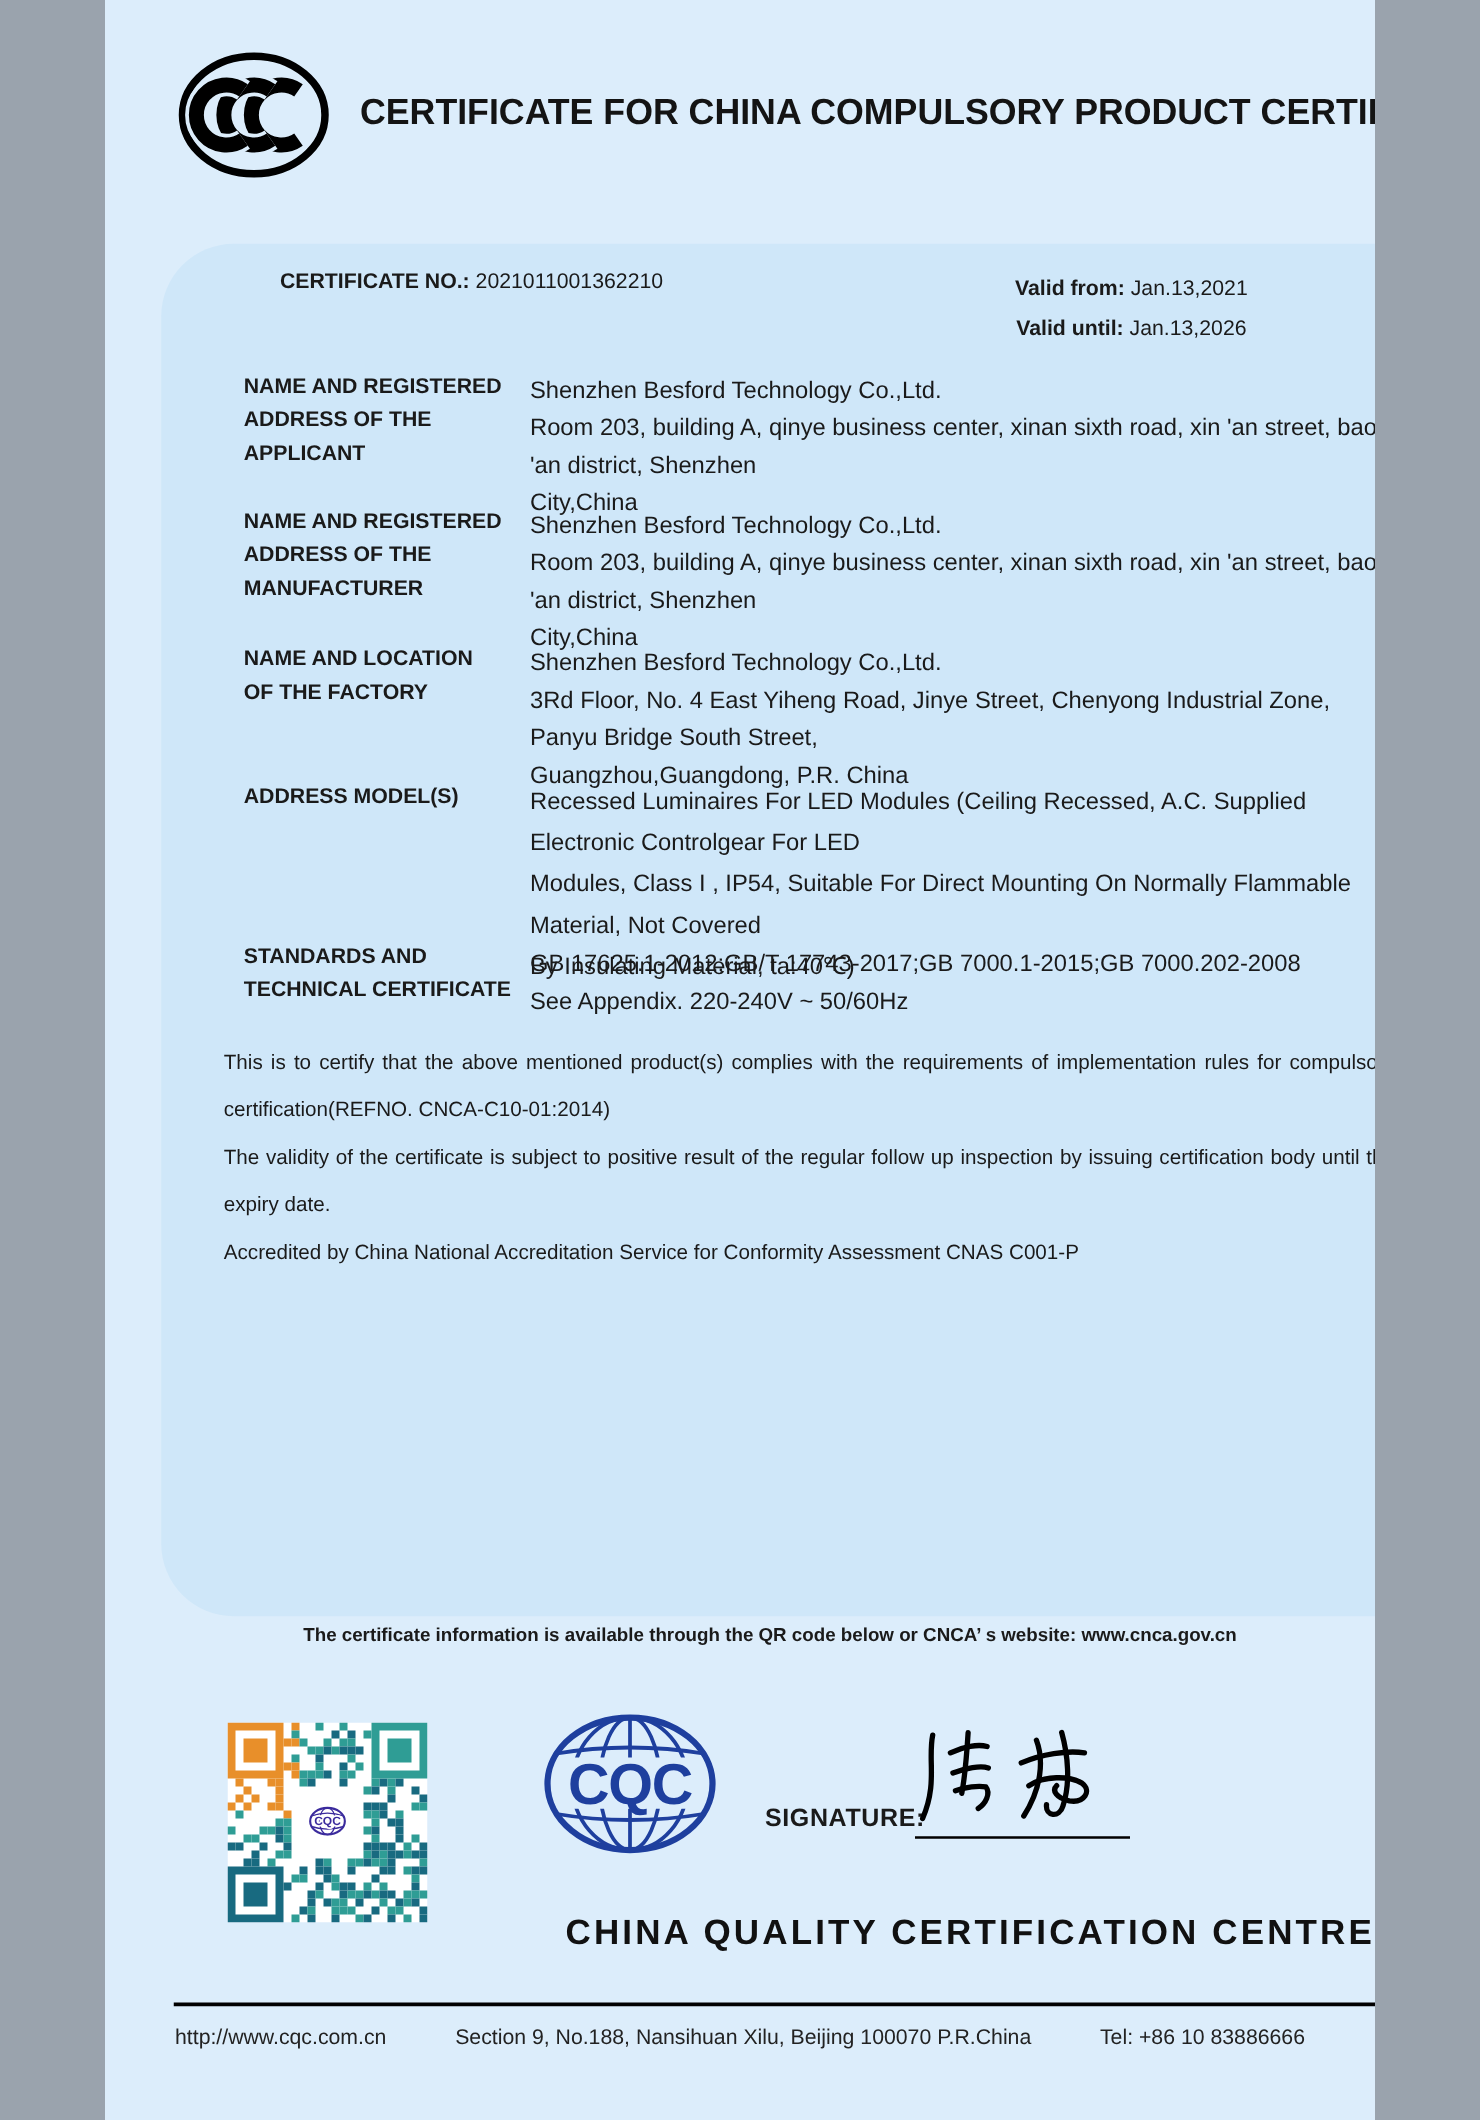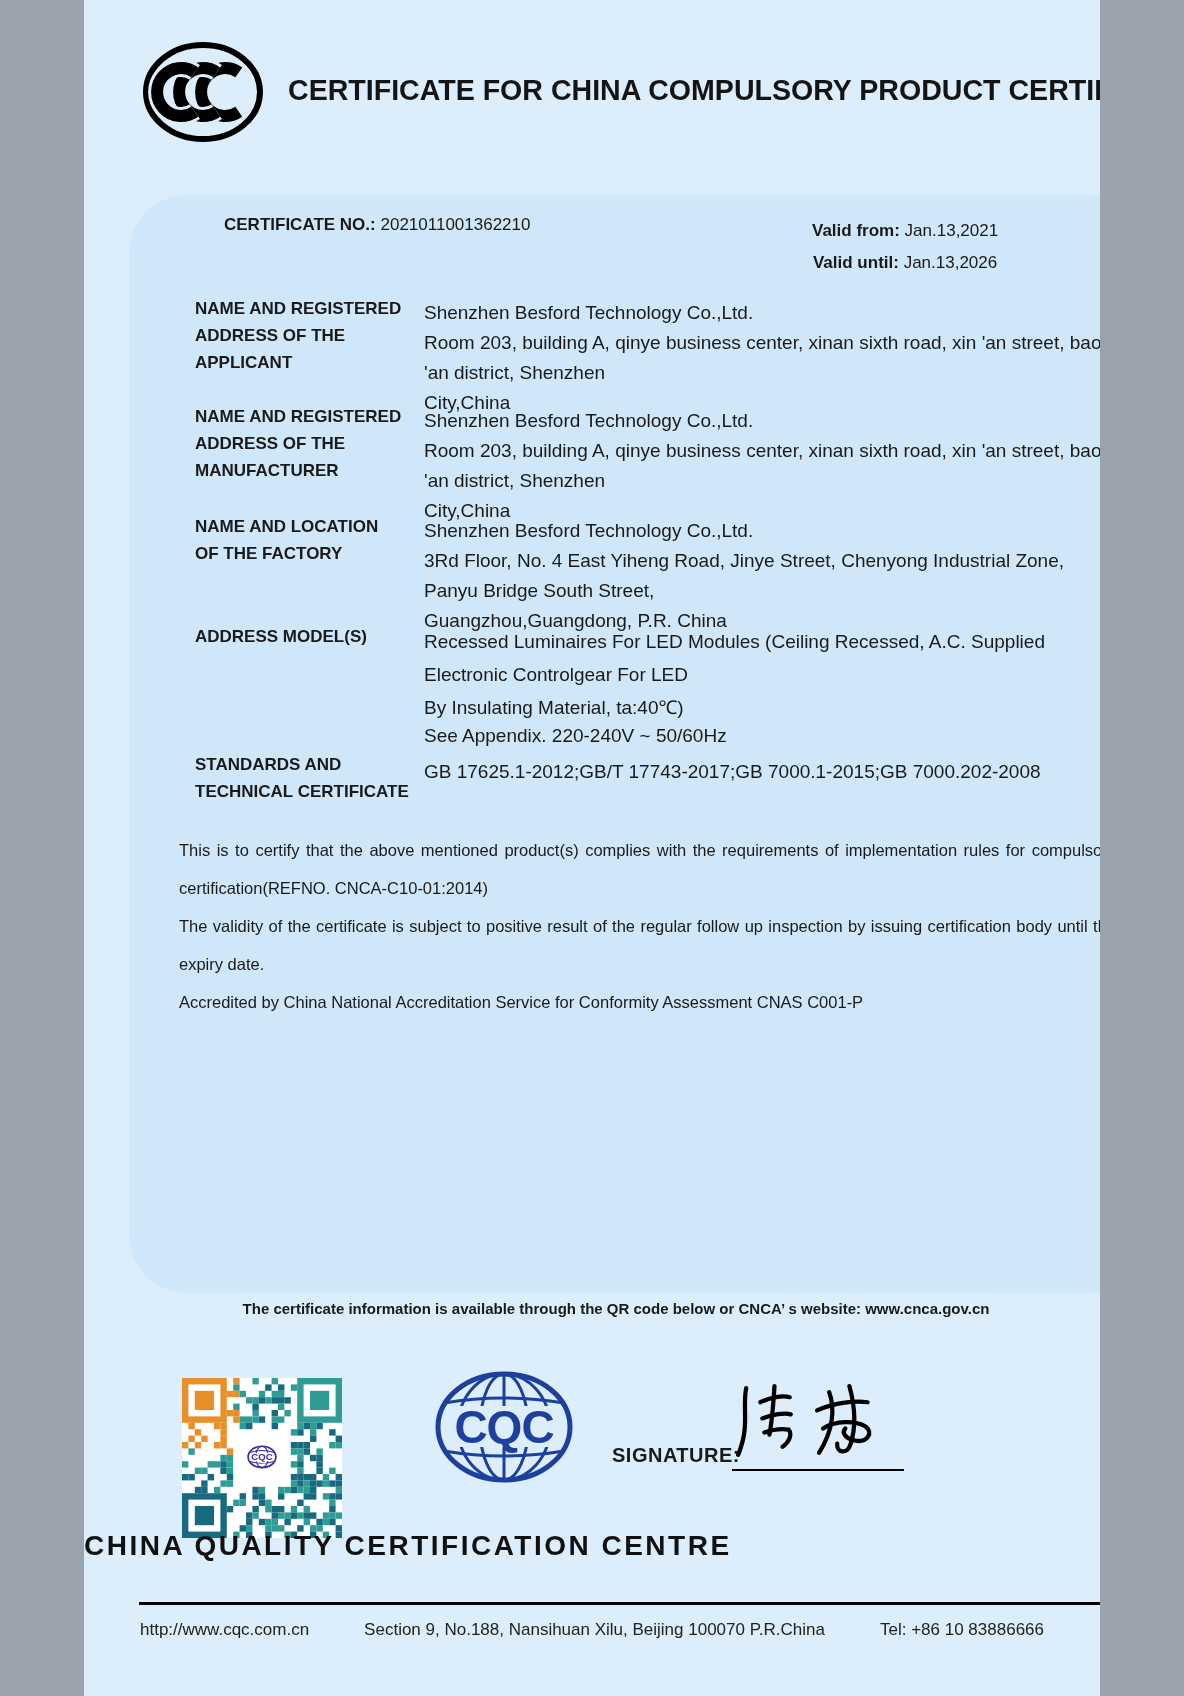--- a/index.html
+++ b/index.html
@@ -35,21 +35,21 @@
   .paras{position:absolute;left:50px;top:636px;width:937px;font-size:16.5px;line-height:38px;text-align:justify;}
   .paras p{margin:0;}
 
   
   .notice{position:absolute;left:0;top:1300px;width:100%;text-align:center;font-size:15px;font-weight:600;margin-left:24px;}
   .qr{position:absolute;left:98px;top:1378px;width:160px;height:160px;}
   .cqc-globe{position:absolute;left:348px;top:1370px;width:144px;height:114px;}
   .sig-label{position:absolute;left:528px;top:1444px;font-size:20px;font-weight:bold;letter-spacing:.5px;}
   .sig-svg{position:absolute;left:648px;top:1382px;width:172px;height:86px;}
   .sig-line{position:absolute;left:648px;top:1469px;width:172px;height:2px;background:#000;}
-  .centre-name{position:absolute;left:0;top:1530px;width:100%;text-align:left;font-size:28px;font-weight:bold;
+  .centre-name{position:absolute;left:0;top:1530px;width:100%;text-align:right;font-size:28px;font-weight:bold;
     letter-spacing:2.5px;color:#111;}
 
   
   .footer-rule{position:absolute;left:55px;top:1602px;width:1074px;height:3px;background:#000;}
   .footer{position:absolute;left:0;top:1620px;width:100%;box-sizing:border-box;padding:0 56px;
     display:flex;justify-content:space-between;font-size:17px;color:#222;}
 </style>
 </head>
 <body>
 
@@ -112,20 +112,21 @@
         <div>Shenzhen Besford Technology Co.,Ltd.</div>
         <div>3Rd Floor, No. 4 East Yiheng Road, Jinye Street, Chenyong Industrial Zone, Panyu Bridge South Street,</div>
         <div>Guangzhou,Guangdong, P.R. China</div>
       </div>
 
     <div class="f-label row4-l">
         <div>ADDRESS MODEL(S)</div>
       </div>
     <div class="f-value row4-v">
         <div>Recessed Luminaires For LED Modules (Ceiling Recessed, A.C. Supplied Electronic Controlgear For LED</div>
+        <div>Modules, Class I , IP54, Suitable For Direct Mounting On Normally Flammable Material, Not Covered</div>
         <div>By Insulating Material, ta:40℃)</div>
         <div>See Appendix. 220-240V ~  50/60Hz</div>
       </div>
 
     <div class="f-label row5-l">
         <div>STANDARDS AND</div>
         <div>TECHNICAL CERTIFICATE</div>
       </div>
     <div class="f-value row5-v">
         <div>GB 17625.1-2012;GB/T 17743-2017;GB 7000.1-2015;GB 7000.202-2008</div>

